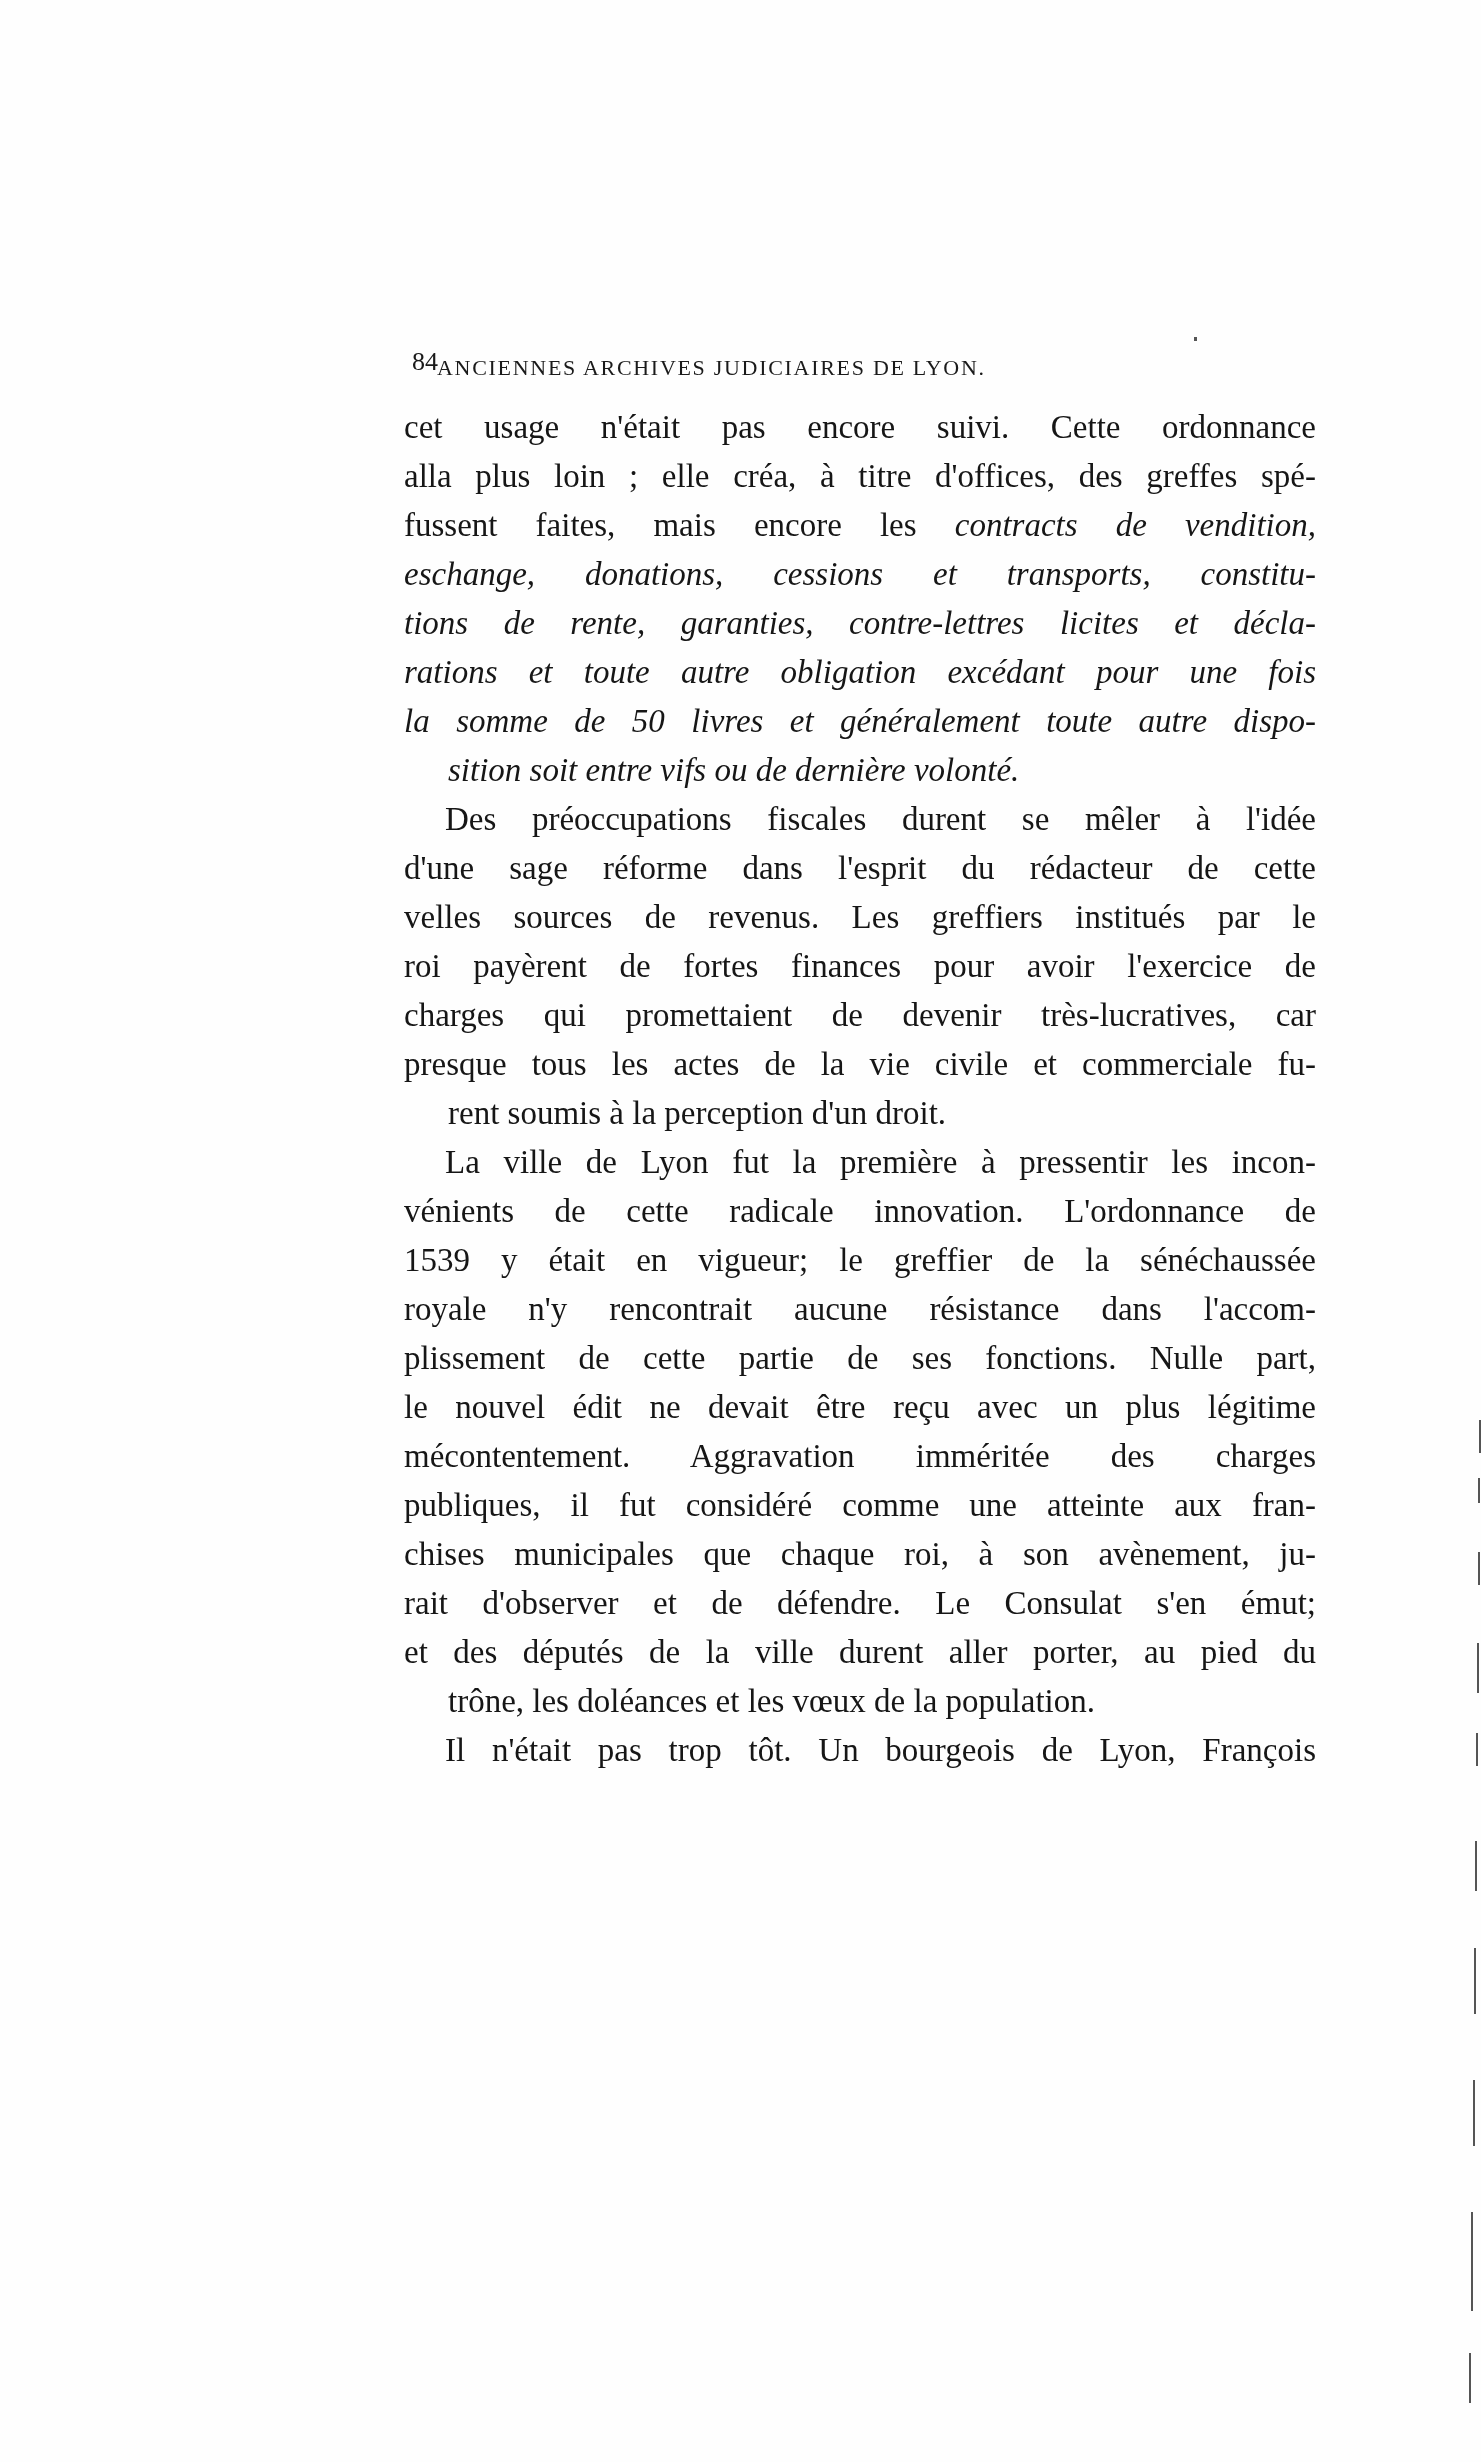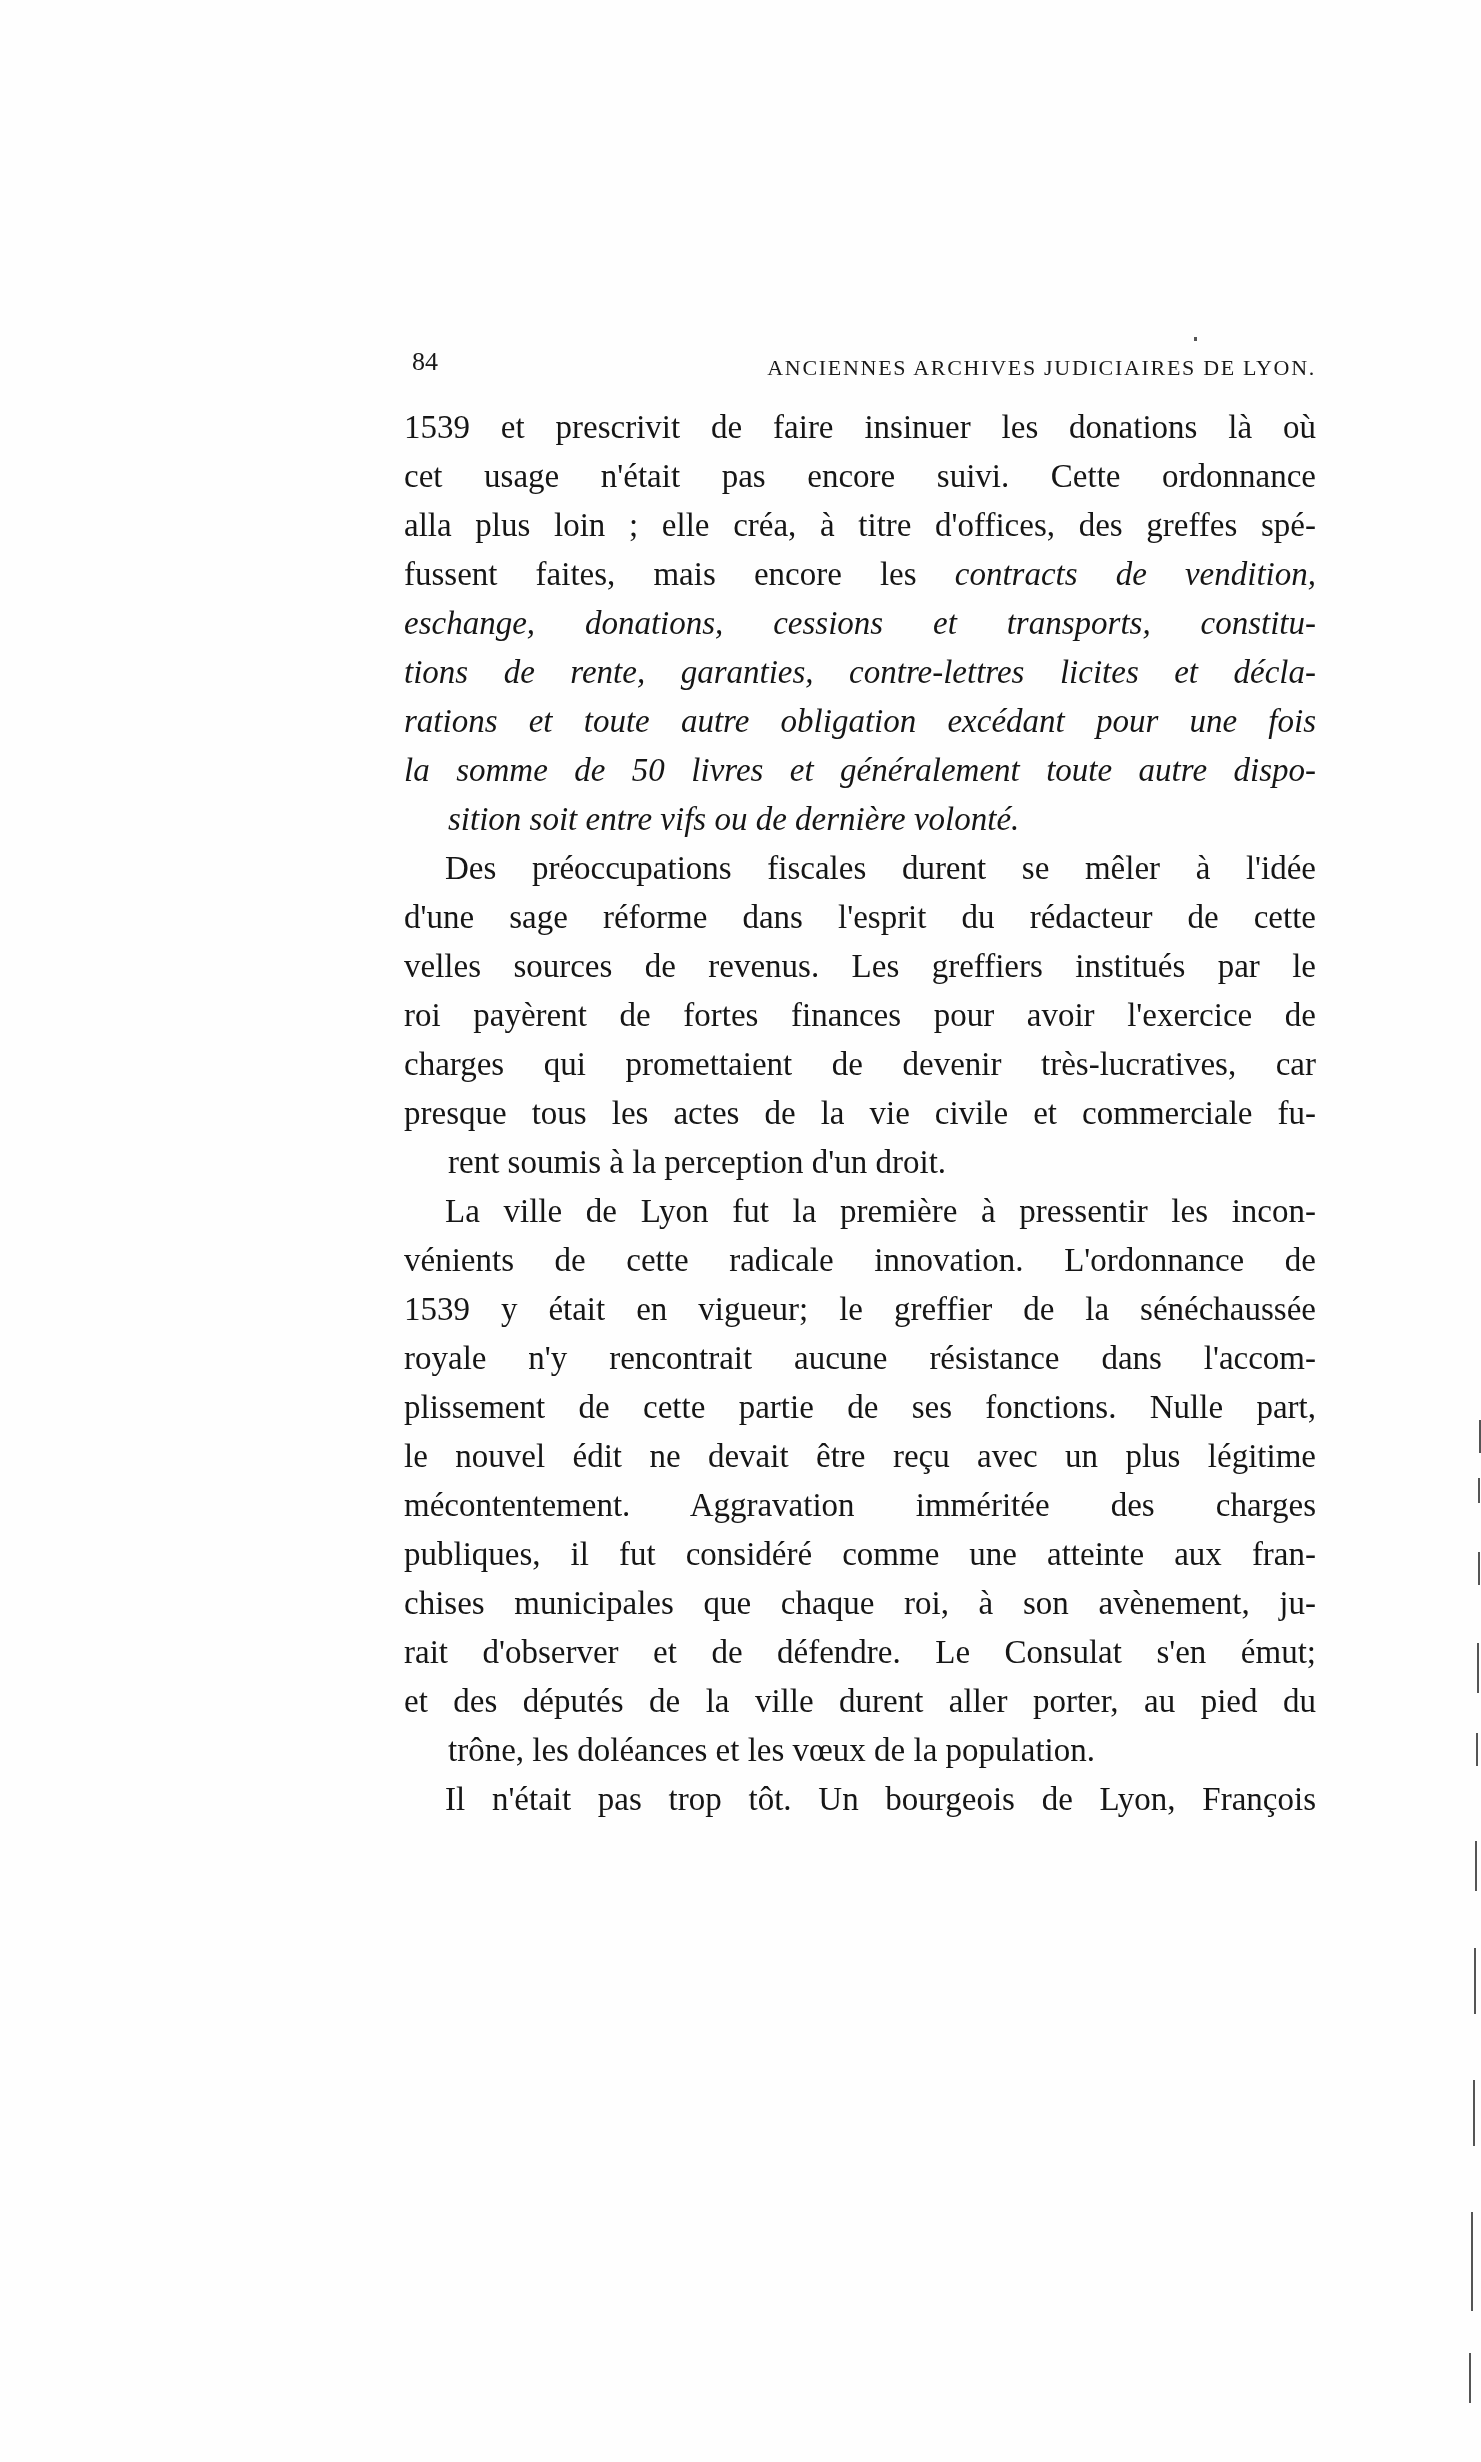--- a/index.html
+++ b/index.html
@@ -1,38 +1,37 @@
 <!DOCTYPE html>
 <html style="font-size:13.2px"><head>
 <meta charset="utf-8">
 <style>
   html, body { margin:0; padding:0; background:#ffffff; }
   body { width:1482px; height:2462px; position:relative; overflow:hidden; }
   .page { position:absolute; left:0; top:0; width:1482px; height:2462px; background:#fefefe; }
   .header { position:absolute; left:404px; top:347px; width:912px; height:41px; font-family:"Liberation Serif", "DejaVu Serif", serif; color:#1a1a1a; }
   .page-num { position:absolute; left:8px; top:0; font-size:26px; }
-  .running-title { position:absolute; left:0; width:912px; top:8.3px; text-align:right; font-size:22px; letter-spacing:1.7px; padding-left:33px; box-sizing:border-box; }
+  .running-title { position:absolute; left:0; width:912px; top:8.3px; text-align:left; font-size:22px; letter-spacing:1.7px; padding-left:33px; box-sizing:border-box; }
   .body { position:absolute; left:404px; top:403px; width:912px; font-family:"Liberation Serif", "DejaVu Serif", serif; font-size:33px; line-height:49px; color:#161616; }
   .line { display:block; white-space:nowrap; text-align:justify; text-align-last:justify; height:49px; }
   .line.last { text-align-last:left;margin-left:44px; }
   .indent { padding-left:41px; }
   i { font-style:italic; }
   .scan-mark { position:absolute; background:#555; }
 </style>
 </head>
 <body>
 
 <div class="page">
   <div class="header">
     <span class="page-num">84</span>
     <span class="running-title">ANCIENNES ARCHIVES JUDICIAIRES DE LYON.</span>
   </div>
 
   <div class="body" id="body-text">
-      <span class="line">1539 et prescrivit de faire insinuer les donations là où</span>
       <span class="line">cet usage n'était pas encore suivi. Cette ordonnance</span>
       <span class="line">alla plus loin ; elle créa, à titre d'offices, des greffes spé-</span>
       <span class="line"><span>fussent faites, mais encore les </span><i>contracts de vendition,</i></span>
       <span class="line"><i>eschange, donations, cessions et transports, constitu-</i></span>
       <span class="line"><i>tions de rente, garanties, contre-lettres licites et décla-</i></span>
       <span class="line"><i>rations et toute autre obligation excédant pour une fois</i></span>
       <span class="line"><i>la somme de 50 livres et généralement toute autre dispo-</i></span>
       <span class="line last"><i>sition soit entre vifs ou de dernière volonté.</i></span>
       <span class="line indent">Des préoccupations fiscales durent se mêler à l'idée</span>
       <span class="line">d'une sage réforme dans l'esprit du rédacteur de cette</span>

